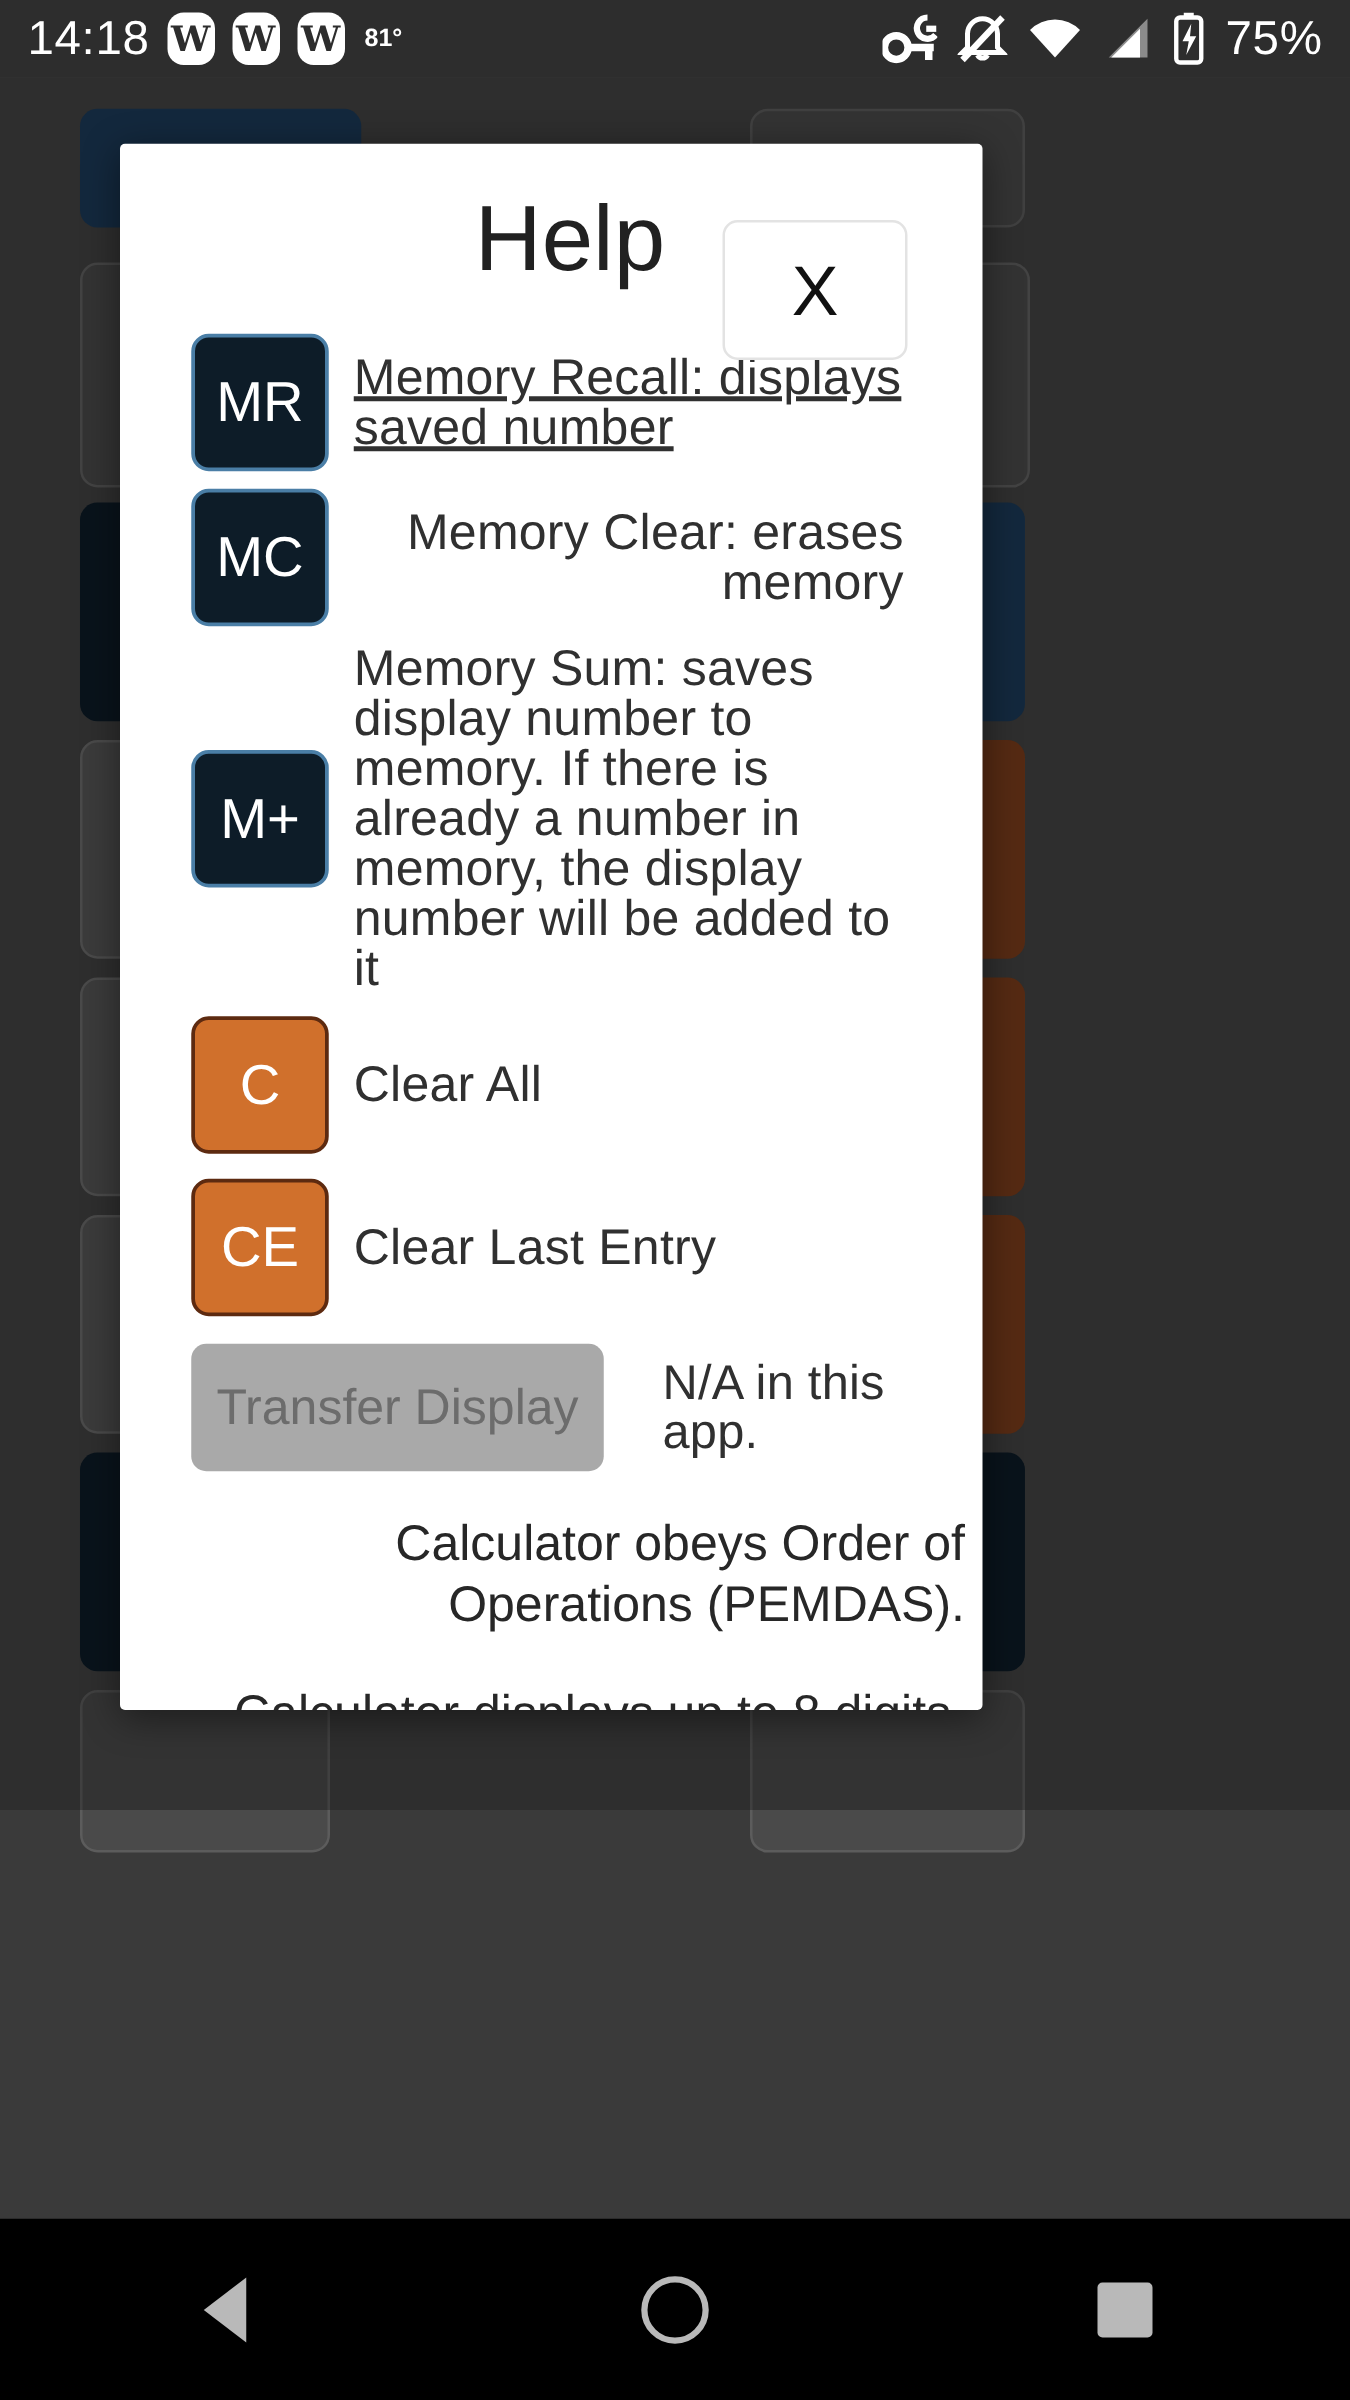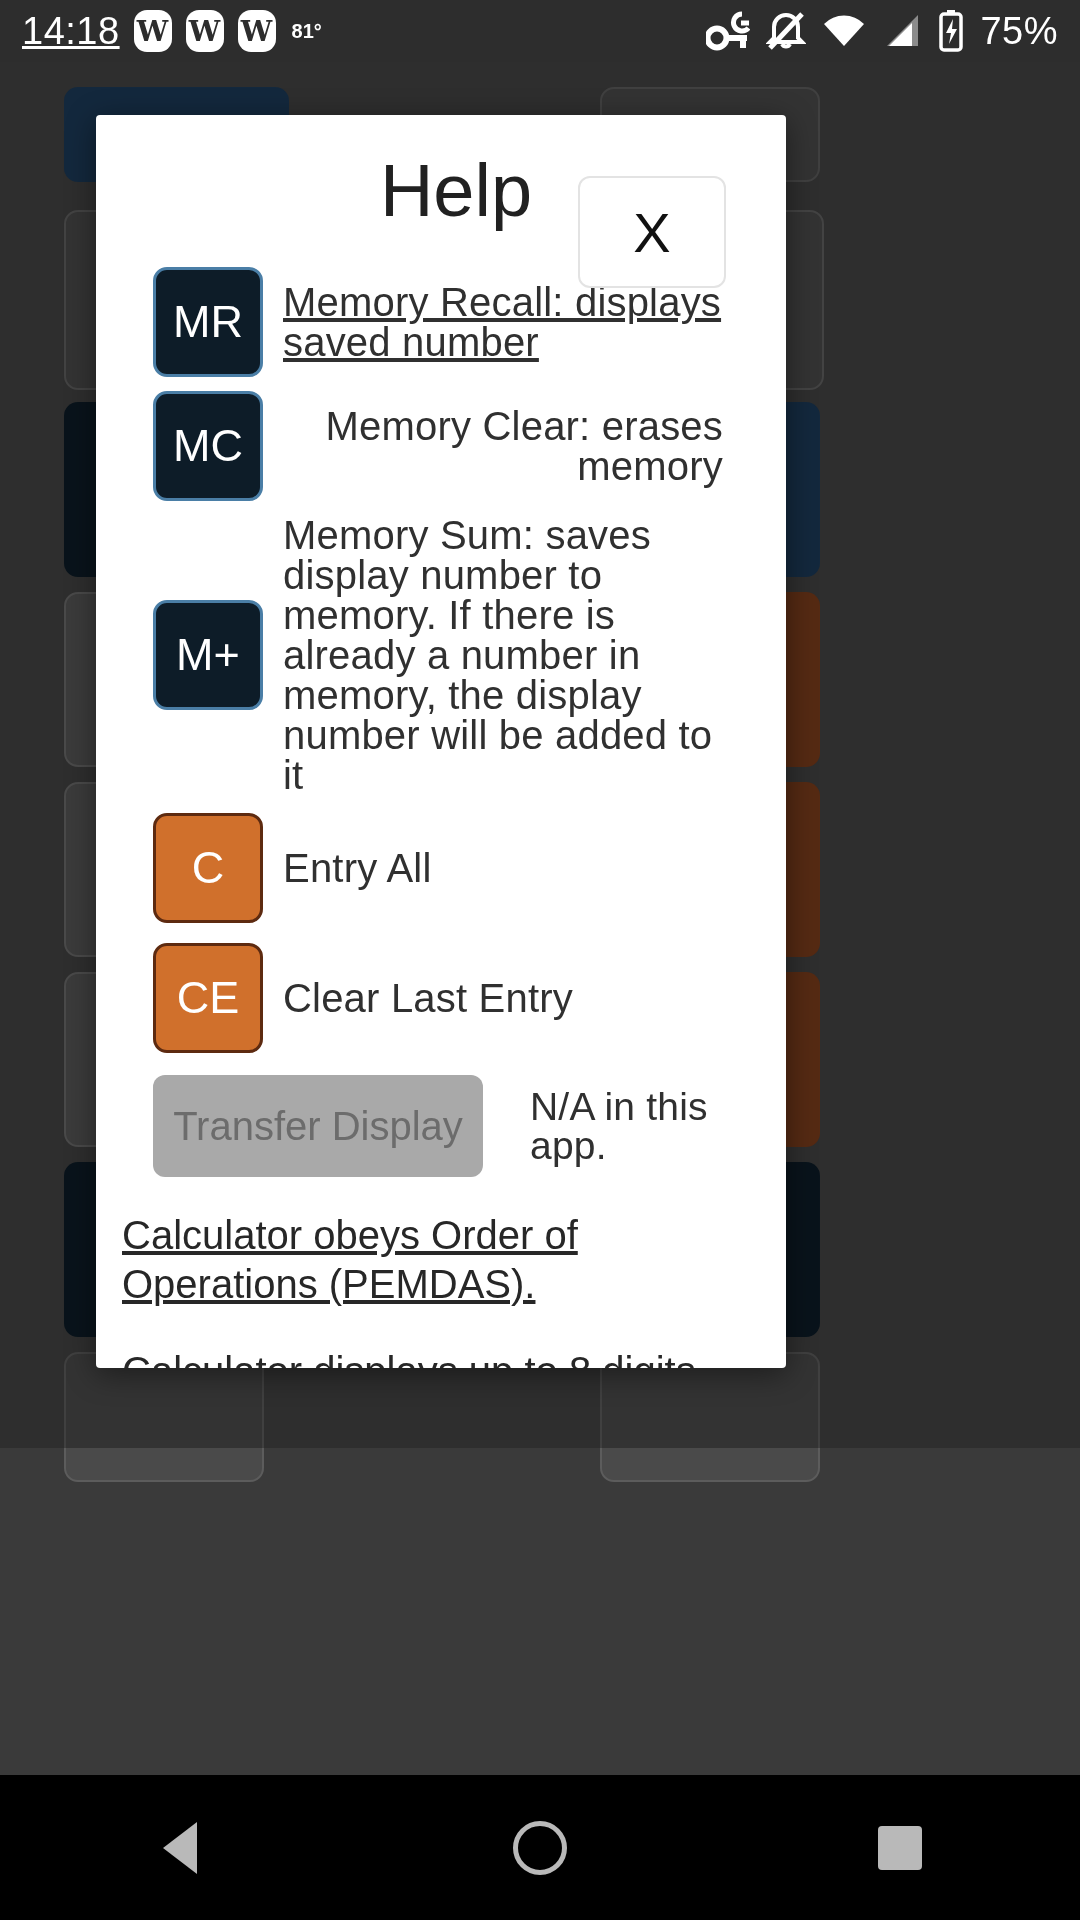--- a/index.html
+++ b/index.html
@@ -13,21 +13,21 @@
   
   #statusbar{
     position:absolute;left:0;top:0;width:1080px;height:62px;
     background:#2d2d2d;color:#ffffff;
     display:flex;align-items:center;
     box-sizing:border-box;padding:0 22px;
     z-index:60;
   }
   #sb-left{display:flex;align-items:center;gap:14px;}
   #sb-right{margin-left:auto;display:flex;align-items:center;gap:16px;}
-  .sb-clock{font-size:38px;letter-spacing:0.5px;font-weight:400;text-decoration:underline;}
+  .sb-clock{font-size:38px;letter-spacing:0.5px;font-weight:400;}
   .w-badge{
     width:38px;height:42px;background:#ffffff;border-radius:13px;
     color:#2d2d2d;font-size:28px;font-weight:700;
     display:flex;align-items:center;justify-content:center;
     font-family:"DejaVu Serif", serif;
   }
   .sb-temp{font-size:20px;font-weight:700;margin-left:2px;}
   .sb-batt-txt{font-size:38px;font-weight:400;letter-spacing:0.5px;}
   .ico{display:block;}
 
@@ -80,23 +80,22 @@
   .key.wide{
     width:330px;height:102px;background:#a9a9a9;border:none;border-radius:12px;
     color:#6c6c6c;font-size:40px;
   }
   .desc{
     margin-left:20px;font-size:40px;color:#303030;line-height:1.0;
     letter-spacing:0.2px;
   }
   .desc.small{font-size:39px;margin-left:12px;}
   .foot{
-    text-align:left;font-size:40px;color:#272727;line-height:1.22;
-    padding:0 26px;
-    text-decoration:underline;
+    text-align:right;font-size:40px;color:#272727;line-height:1.22;
+    padding:0 14px;
   }
   #foot1{margin-top:34px;}
   #foot2{margin-top:38px;}
 
   
   #navbar{
     position:absolute;left:0;bottom:0;width:1080px;height:145px;background:#000000;
     display:flex;align-items:center;justify-content:space-around;z-index:70;
   }
   .navslot{width:200px;display:flex;align-items:center;justify-content:center;}
@@ -205,21 +204,21 @@
     <div class="desc" style="max-width:440px;text-align:right;">Memory Clear: erases memory</div>
   </div>
 
   <div class="row" style="margin-bottom:18px;">
     <div class="key mem">M+</div>
     <div class="desc" style="max-width:460px;">Memory Sum: saves display number to memory. If there is already a number in memory, the display number will be added to it</div>
   </div>
 
   <div class="row" style="margin-bottom:20px;">
     <div class="key clr">C</div>
-    <div class="desc">Entry All</div>
+    <div class="desc">Clear All</div>
   </div>
 
   <div class="row" style="margin-bottom:22px;">
     <div class="key clr">CE</div>
     <div class="desc">Clear Last Entry</div>
   </div>
 
   <div class="row" style="margin-bottom:10px;gap:35px;">
     <div class="key wide">Transfer Display</div>
     <div class="desc small" style="max-width:210px;">N/A in this app.</div>

